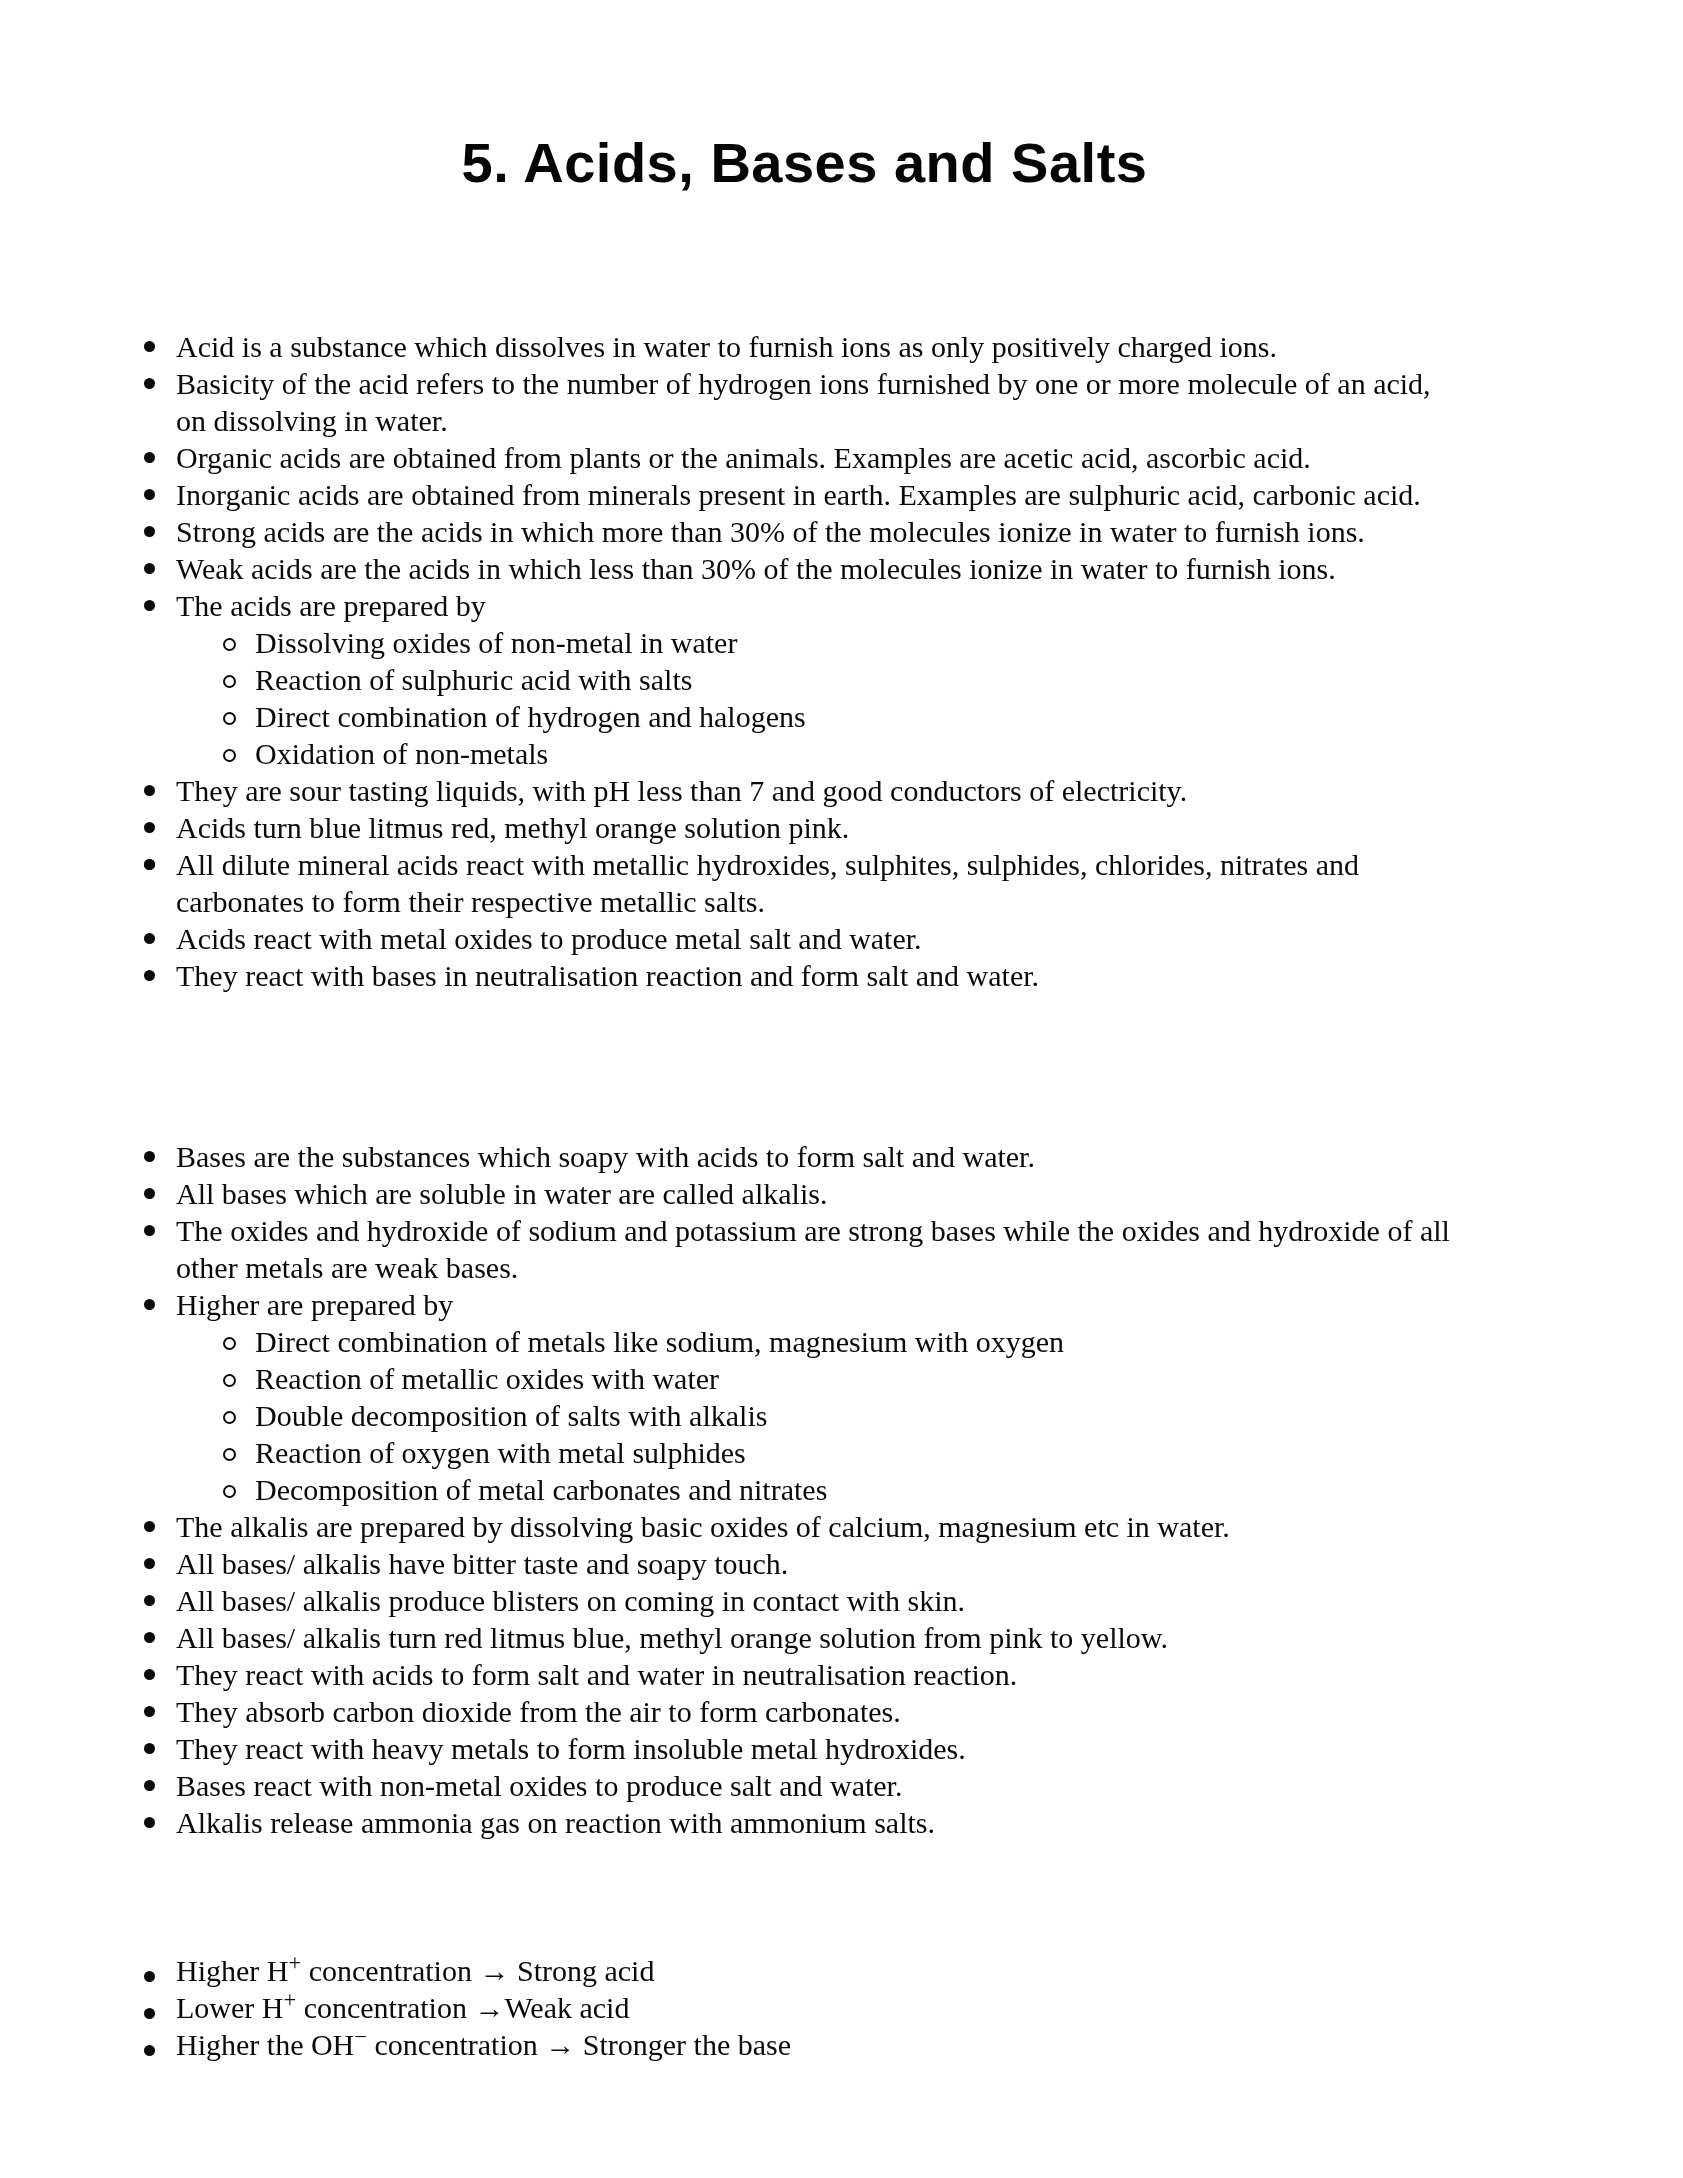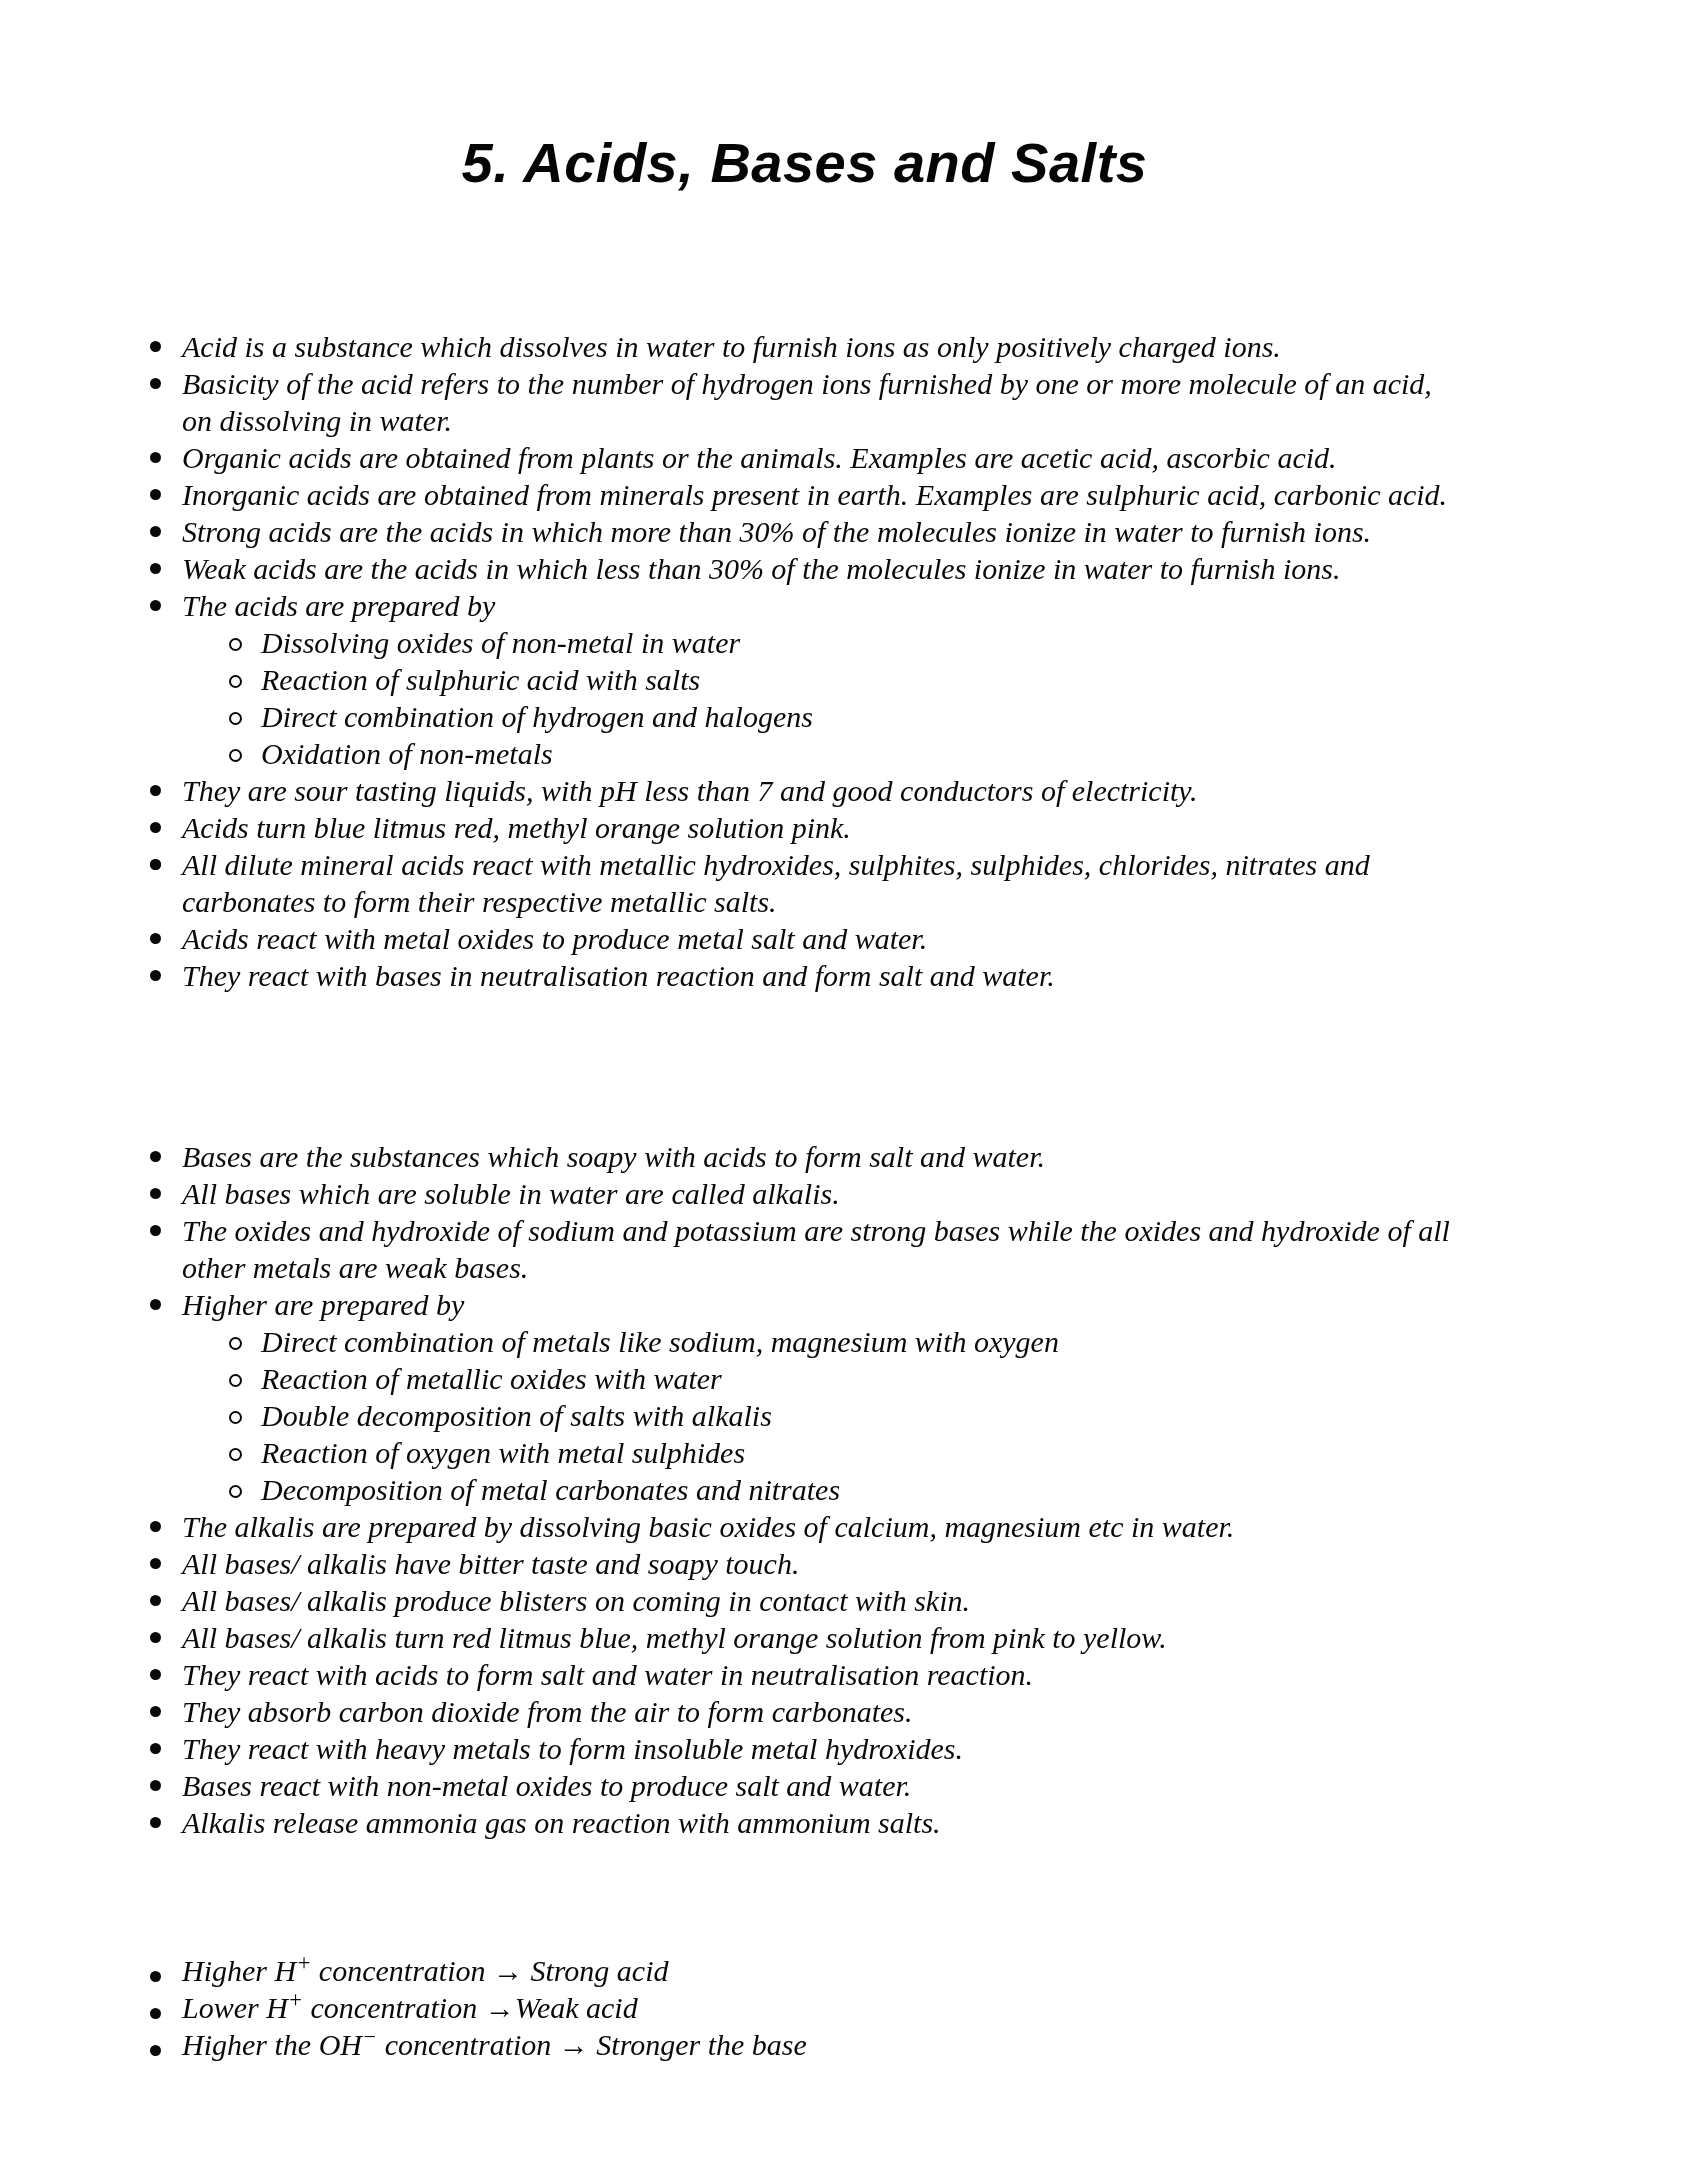--- a/index.html
+++ b/index.html
@@ -5,39 +5,38 @@
   html, body { margin: 0; padding: 0; }
   body { background: #ffffff; }
   .page {
     position: relative;
     width: 1683px;
     height: 2178px;
     background: #ffffff;
     overflow: hidden;
     font-family: "Liberation Serif", "DejaVu Serif", serif;
     color: #0a0a0a;
-    font-style: italic;
   }
   .doc-title {
     position: absolute;
     top: 131px;
     left: 0;
     width: 1609px;
     margin: 0;
     text-align: center;
     font-family: "Liberation Sans", "DejaVu Sans", sans-serif;
     font-weight: bold;
     font-size: 56px;
     line-height: 63px;
     letter-spacing: 0.5px;
     color: #050505;
   }
   ul.sec {
     position: absolute;
-    left: 149px;
+    left: 143px;
     width: 1480px;
     margin: 0;
     padding: 0;
     list-style: none;
     font-size: 30px;
     line-height: 37px;
   }
   .sec-acids { top: 328px; }
   .sec-bases { top: 1138px; }
   .sec-conc  { top: 1952px; line-height: 49px; }

